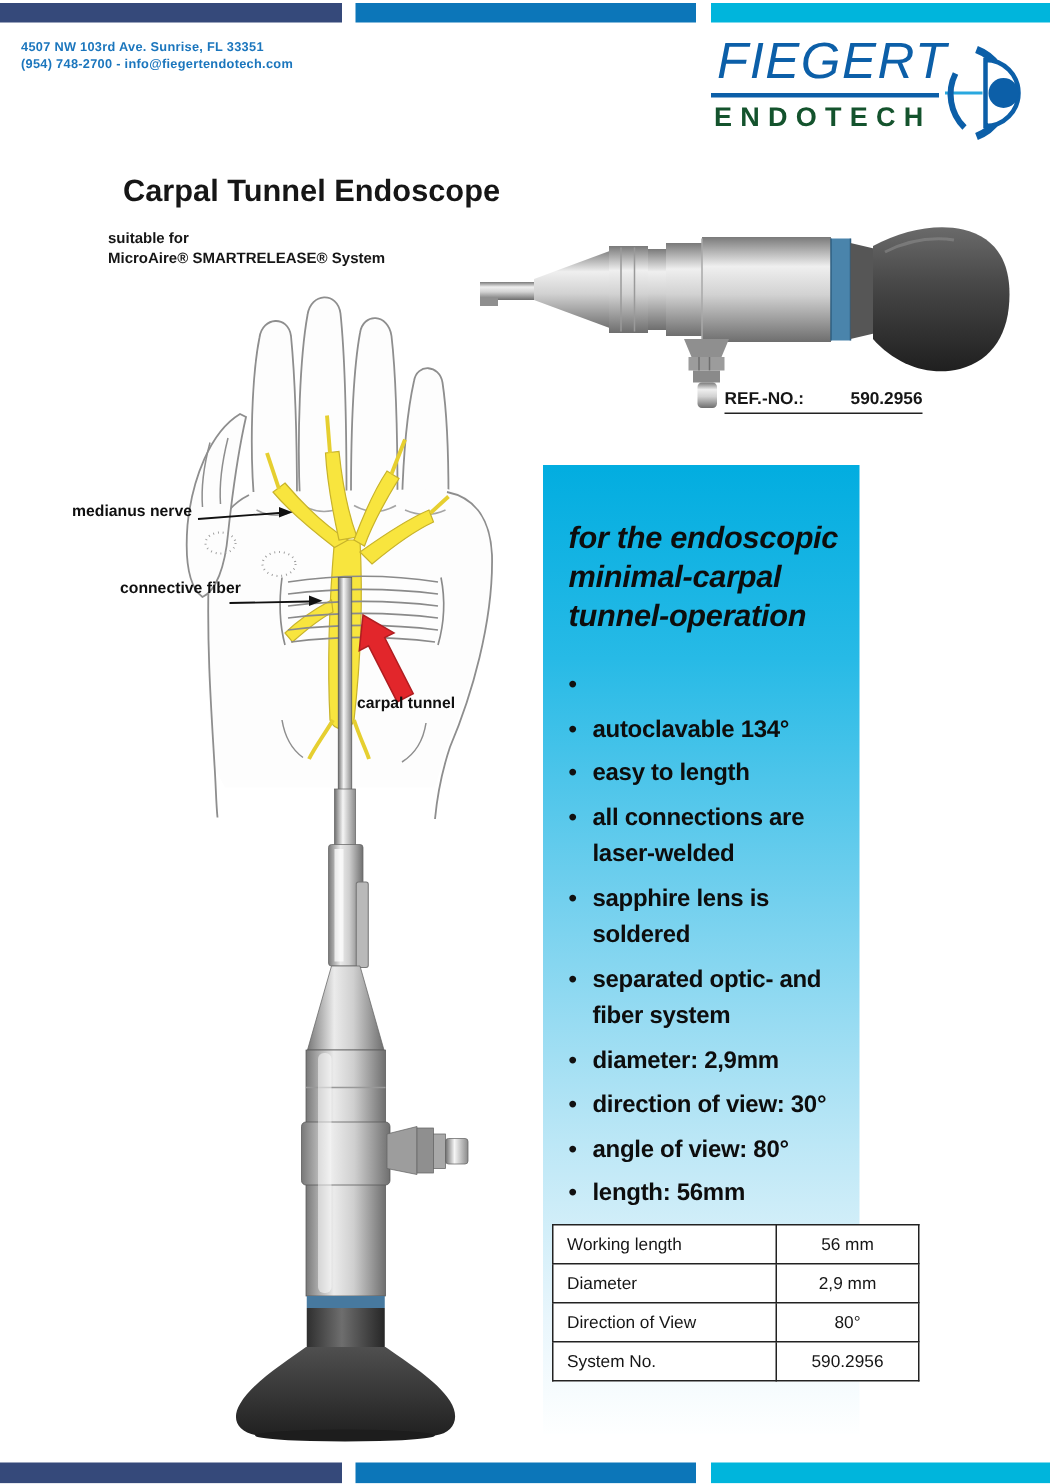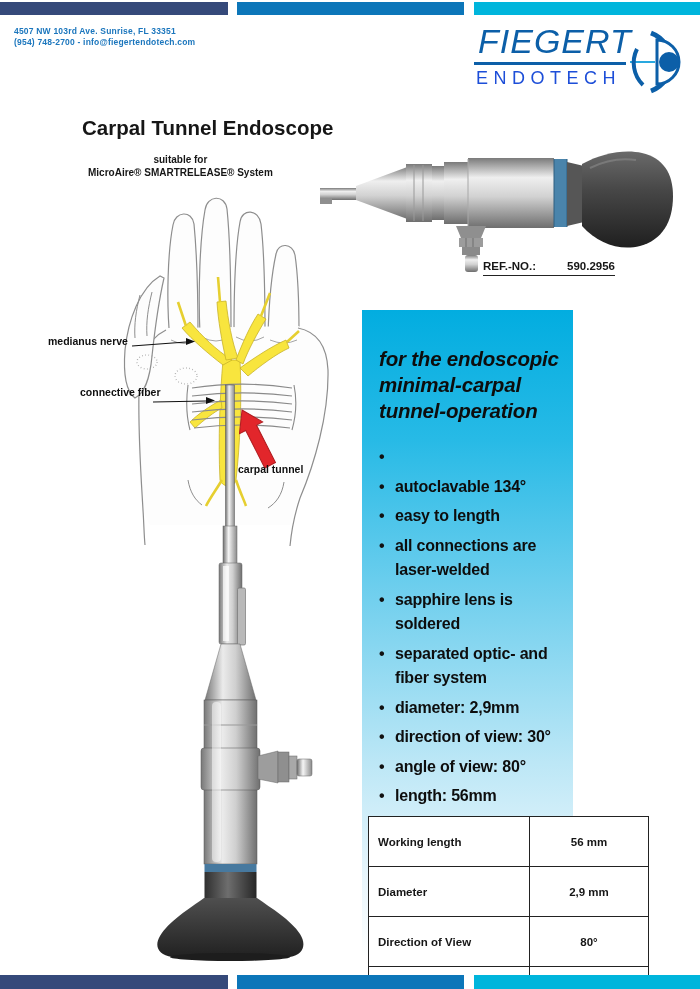--- a/index.html
+++ b/index.html
@@ -11,27 +11,27 @@
   .bar.blue{background:#0C76B9;left:237px;width:227px;}
   .bar.cyan{background:#00B5DC;left:474px;width:226px;}
 
   .address{position:absolute;left:14px;top:26px;font-size:8.5px;font-weight:bold;
            color:#1B76BD;line-height:11px;letter-spacing:.2px;}
 
   .logo{position:absolute;left:470px;top:24px;width:230px;height:76px;}
   .logo-name{position:absolute;left:8px;top:0;font-size:34px;font-weight:normal;font-style:italic;
              color:#0C5FA8;letter-spacing:1px;line-height:34px;}
   .logo-rule{position:absolute;left:4px;top:38px;width:152px;height:3px;background:#0C5FA8;}
-  .logo-sub{position:absolute;left:6px;top:44px;font-size:18px;font-weight:normal;
-            color:#1d4ed8;letter-spacing:5.5px;line-height:20px;}
+  .logo-sub{position:absolute;left:6px;top:44px;font-size:18px;font-weight:bold;
+            color:#14532d;letter-spacing:5.5px;line-height:20px;}
   .logo-eye{position:absolute;left:160px;top:-2px;}
 
   .title{position:absolute;left:82px;top:116px;font-size:20.5px;font-weight:600;color:#161616;}
-  .suitable{position:absolute;left:88px;top:153px;font-size:10px;font-weight:bold;
-            line-height:13px;color:#161616;white-space:pre-line;text-align:center;}
+  .suitable{position:absolute;left:72px;top:153px;font-size:10px;font-weight:bold;
+            line-height:13px;color:#161616;white-space:pre-line;}
 
   .photo{position:absolute;left:320px;top:148px;}
   .ref{position:absolute;left:483px;top:260px;width:132px;display:flex;
        justify-content:space-between;font-size:11.5px;font-weight:bold;color:#161616;
        border-bottom:1.6px solid #222;padding-bottom:3px;}
 
   .illustration{position:absolute;left:40px;top:180px;}
   .diagram-label{position:absolute;font-size:10.5px;font-weight:600;color:#101010;}
   .lbl-medianus{left:48px;top:335px;}
   .lbl-band{left:80px;top:386px;}
@@ -43,22 +43,22 @@
          box-sizing:border-box;padding:36px 8px 0 17px;}
   .panel-heading{font-size:20.5px;font-weight:bold;font-style:italic;color:#0d0d0d;
                  line-height:26px;white-space:pre-line;letter-spacing:-.2px;margin:0 0 21px 0;}
   .bullets{list-style:none;margin:0;padding:0;}
   .bullets li{display:flex;margin:0 0 5px 0;}
   .bullets .dot{width:16px;font-size:16px;font-weight:bold;line-height:24.5px;flex:none;}
   .bullet-text{font-size:16px;font-weight:bold;line-height:24.5px;color:#0d0d0d;
                white-space:pre-line;letter-spacing:-.2px;}
 
   .spec{position:absolute;left:368px;top:816px;border-collapse:collapse;background:#fff;}
-  .spec td{border:1.3px solid #222;font-size:11.5px;font-weight:bold;color:#161616;
-           height:25px;padding:12px;}
+  .spec td{border:1.3px solid #222;font-size:11.5px;font-weight:normal;color:#161616;
+           height:25px;padding:0;}
   .spec td.l{width:139px;padding-left:9px;text-align:left;}
   .spec td.v{width:94px;text-align:center;}
 </style>
 </head>
 <body>
 
 <div class="page">
 
   <div class="bar navy" style="top:2px"></div>
   <div class="bar blue" style="top:2px"></div>

